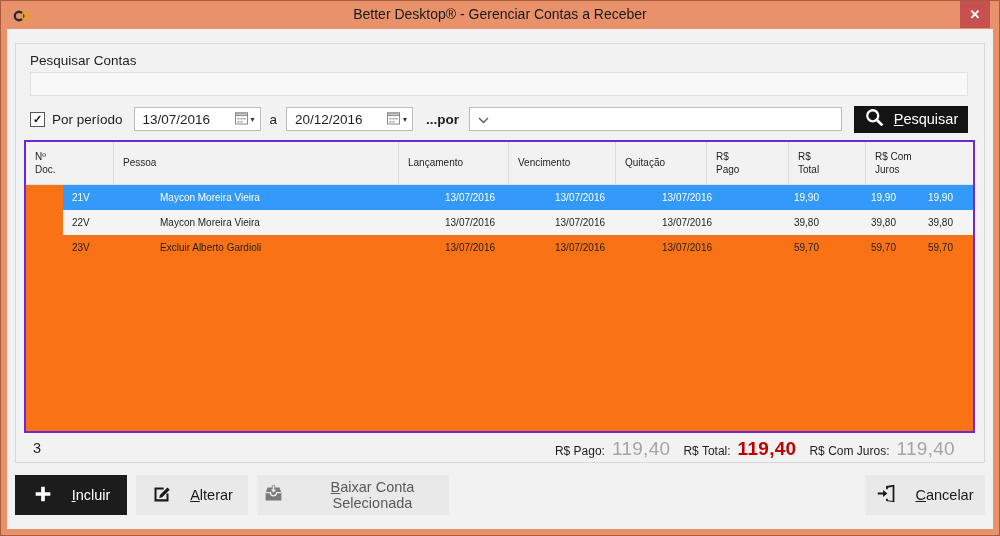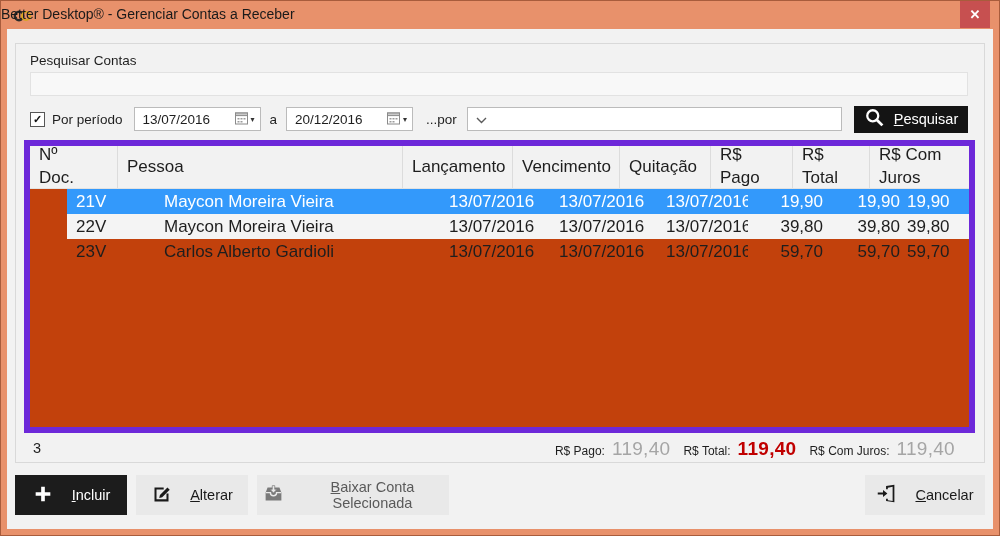--- a/index.html
+++ b/index.html
@@ -4,21 +4,21 @@
 <style>
   html,body{margin:0;padding:0;background:#555;}
   .window{
     position:relative;width:1000px;height:536px;box-sizing:border-box;
     border:1px solid #A85C3C;background:#E8916B;
     font-family:"Liberation Sans",sans-serif;color:#1E1E1E;overflow:hidden;
   }
   
   .titlebar{position:absolute;left:0;top:0;right:0;height:28px;}
   .app-icon{position:absolute;left:12px;top:7px;width:20px;height:14px;}
-  .title{position:absolute;left:0;right:0;top:5px;font-size:14px;color:#1A1A1A;}
+  .title{position:absolute;left:0;right:0;top:5px;text-align:center;font-size:14px;color:#1A1A1A;}
   .close-btn{
     position:absolute;right:9px;top:0;width:30px;height:27px;background:#C75050;
     color:#fff;display:flex;align-items:center;justify-content:center;
     font-size:13px;font-weight:700;cursor:default;
   }
   
   .content{position:absolute;left:6px;right:6px;top:28px;bottom:6px;background:#F2F2F2;}
   .panel{position:absolute;left:8px;top:14px;right:8px;height:420px;border:1px solid #D9D9D9;box-sizing:border-box;}
   .section-label{position:absolute;left:14px;top:9px;font-size:13.5px;}
   .search-input{
@@ -34,35 +34,35 @@
   }
   .cb-label{margin-left:7px;font-size:13.5px;}
   .datefield{
     width:112px;height:22px;background:#fff;border:1px solid #BBB;box-sizing:content-box;
     display:flex;align-items:center;padding:0 5px 0 8px;font-size:13.5px;flex:0 0 auto;
   }
   .datefield .dval{flex:1;}
   .cal-wrap{display:flex;align-items:center;gap:2px;}
   .drop-arrow{font-size:8px;color:#333;}
   .sep-label{margin:0 9px;font-size:13.5px;}
-  .by-label{margin:0 10px 0 13px;font-size:13.5px;}
+  .by-label{margin:0 10px 0 13px;font-size:13.5px;font-weight:bold;}
   .select{
     flex:1;height:22px;background:#fff;border:1px solid #BBB;
     display:flex;align-items:center;padding:0 8px;font-size:13.5px;margin-right:12px;
   }
   .select .sval{flex:1;}
   .search-btn{
     width:114px;height:27px;background:#141414;color:#fff;border:none;
     display:flex;align-items:center;justify-content:center;gap:9px;
     font-size:14.5px;font-family:inherit;flex:0 0 auto;cursor:default;
   }
   .ak{display:inline-block;}
   .ak::first-letter{text-decoration:underline;}
   
-  .table{position:absolute;left:8px;right:9px;top:96px;bottom:29px;background:#c2410c;border:6px solid #6d28d9;overflow:hidden;font-size:17px;}
+  .table{position:absolute;left:8px;right:9px;top:96px;bottom:29px;background:#f97316;border:2px solid #6d28d9;overflow:hidden;font-size:10px;}
   .thead{display:flex;height:43px;background:#F2F2F2;border-bottom:1px solid #E2E2E2;box-sizing:border-box;}
   .th{display:flex;align-items:center;padding-left:9px;box-sizing:border-box;border-right:1px solid #DCDCDC;white-space:pre-line;line-height:1.35;}
   .th:last-child{border-right:none;}
   .tr{display:flex;height:25px;align-items:center;margin-left:37px;}
   .tr:nth-child(even){background:#F4F4F4;}
   .tr.selected{background:#3399FB;color:#fff;}
   .td{padding-left:9px;box-sizing:border-box;overflow:hidden;white-space:nowrap;}
   .c-doc{width:88px;}  .c-pessoa{width:285px;} .c-lanc{width:110px;}
   .c-venc{width:107px;}.c-quit{width:91px;}    .c-pago{width:82px;}
   .c-total{width:77px;}.c-juros{flex:1;}
@@ -201,21 +201,21 @@
     <div class="td c-pessoa">Maycon Moreira Vieira</div>
     <div class="td c-lanc">13/07/2016</div>
     <div class="td c-venc">13/07/2016</div>
     <div class="td c-quit">13/07/2016</div>
     <div class="td c-pago num">39,80</div>
     <div class="td c-total num">39,80</div>
     <div class="td c-juros num">39,80</div>
   </div>
             <div class="tr">
     <div class="td c-doc">23V</div>
-    <div class="td c-pessoa">Carlos Alberto Gardioli</div>
+    <div class="td c-pessoa">Excluir Alberto Gardioli</div>
     <div class="td c-lanc">13/07/2016</div>
     <div class="td c-venc">13/07/2016</div>
     <div class="td c-quit">13/07/2016</div>
     <div class="td c-pago num">59,70</div>
     <div class="td c-total num">59,70</div>
     <div class="td c-juros num">59,70</div>
   </div>
           </div>
       </div>
 

